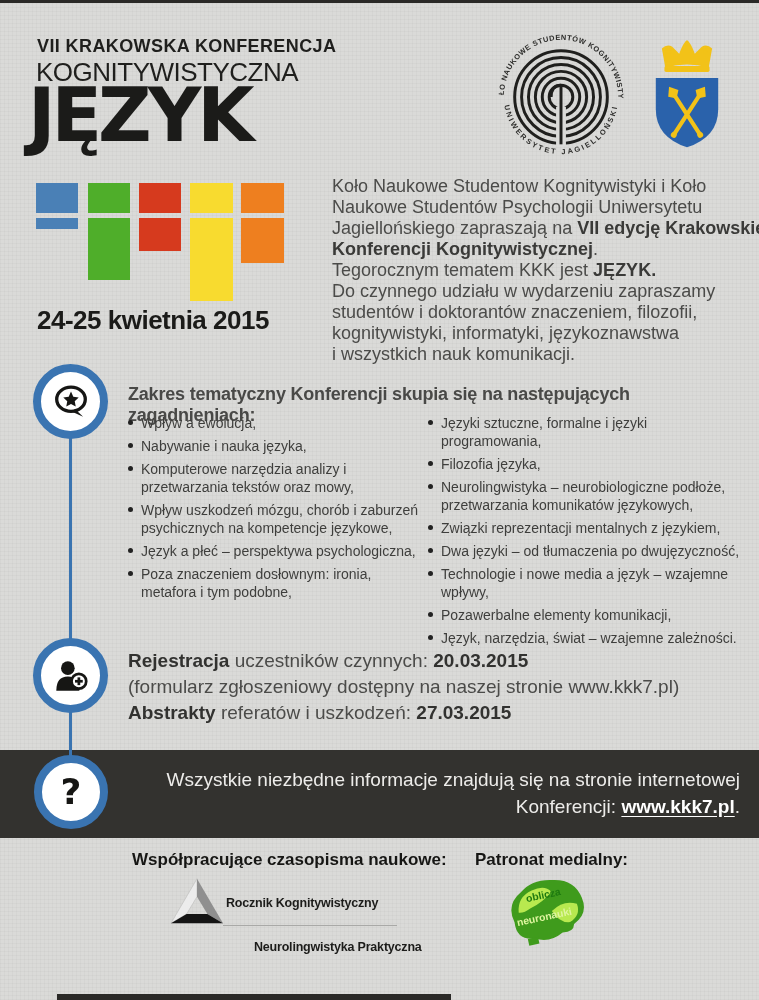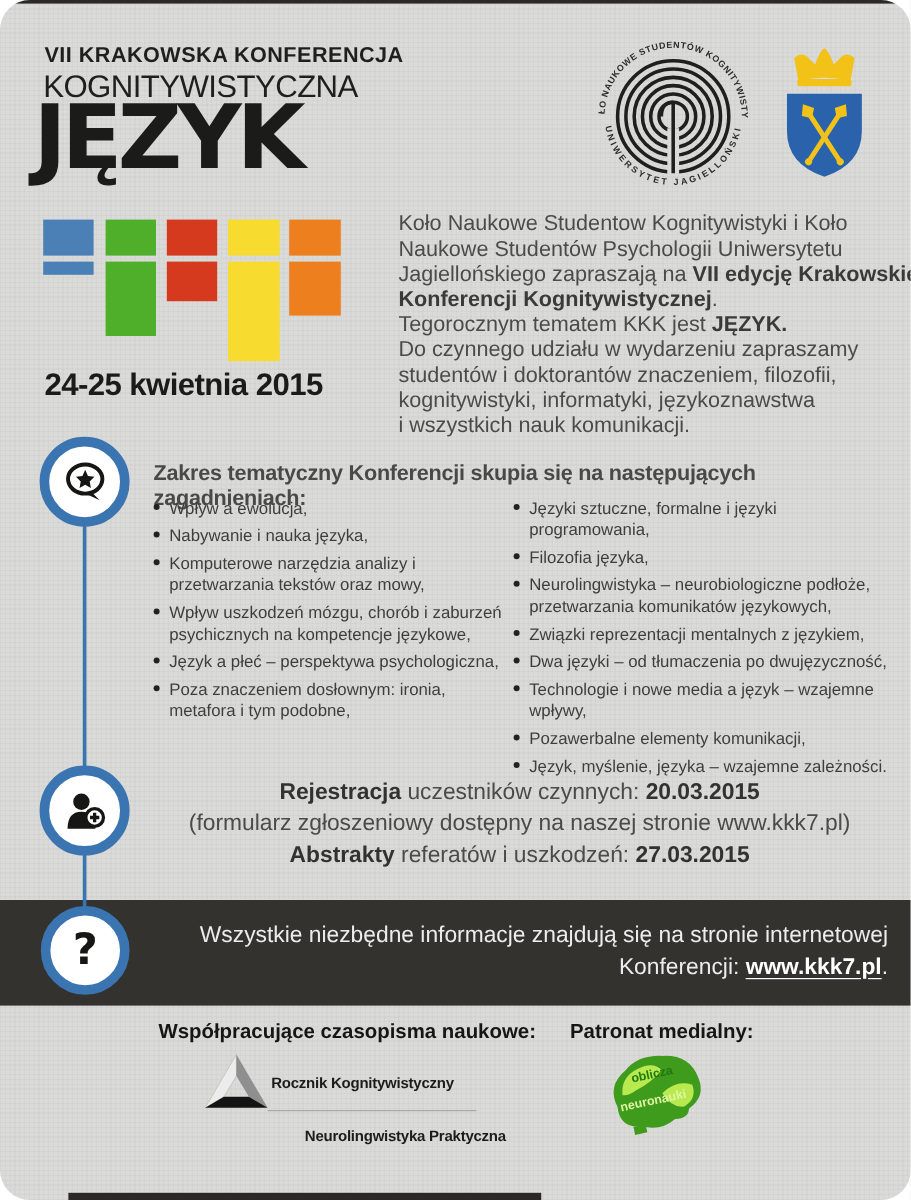--- a/index.html
+++ b/index.html
@@ -1,21 +1,21 @@
 <!DOCTYPE html>
 <html><head>
 <meta charset="utf-8">
 <style>
   html,body{margin:0;padding:0;}
   body{font-family:"Liberation Sans",sans-serif;}
   #poster{position:relative;width:759px;height:1000px;overflow:hidden;
     background:
       repeating-linear-gradient(0deg, rgba(0,0,0,0.022) 0 1px, transparent 1px 4px),
       repeating-linear-gradient(90deg, rgba(0,0,0,0.022) 0 1px, transparent 1px 4px),
-      #dadad8; border-radius: 25px;}
+      #dadad8;}
   .abs{position:absolute;}
   
   #top-strip{left:0;top:0;width:759px;height:3px;background:#2a2927;}
   #kicker1{left:37px;top:36px;font-size:18px;font-weight:700;color:#1f1f1d;letter-spacing:.4px;}
   #kicker2{left:36px;top:57px;font-size:26px;font-weight:400;color:#1f1f1d;letter-spacing:-0.5px;}
   #big-title{left:28px;top:72px;font-family:"DejaVu Sans",sans-serif;font-size:74px;font-weight:900;color:#1b1b19;letter-spacing:-4px;}
   #date{left:37px;top:305px;font-size:26px;font-weight:800;color:#1b1b19;letter-spacing:-0.5px;}
   
   .blk{position:absolute;}
   
@@ -26,21 +26,21 @@
   #timeline{left:69px;top:400px;width:3px;height:395px;background:#3a74b1;z-index:1;}
   .round-icon{position:absolute;z-index:2;border-radius:50%;background:#fff;border:8px solid #3a74b1;box-sizing:border-box;display:flex;align-items:center;justify-content:center;}
   
   #topics-heading{left:128px;top:384px;width:620px;font-size:18px;font-weight:700;color:#49494.7;color:#494947;letter-spacing:-0.2px;}
   .topic-list{position:absolute;margin:0;padding:0;list-style:none;font-size:14px;line-height:18px;color:#3e3e3c;}
   #topics-left{left:128px;top:414px;width:292px;}
   #topics-right{left:428px;top:414px;width:322px;}
   .topic-item{position:relative;padding-left:13px;margin-bottom:5px;}
   .dot{position:absolute;left:0;top:6px;width:5px;height:5px;border-radius:50%;background:#222;}
   
-  #registration{left:128px;top:648px;width:610px;font-size:19px;line-height:26px;color:#4b4b49;text-align:center;}
+  #registration{left:128px;top:648px;width:610px;font-size:19px;line-height:26px;color:#4b4b49;}
   #registration b{color:#323230;}
   
   #info-bar{left:0;top:750px;width:759px;height:88px;background:#33322f;z-index:0;}
   #info-text{left:128px;top:766px;width:612px;font-size:19px;line-height:27px;color:#edecea;text-align:right;}
   #info-text .url{font-weight:800;color:#fff;text-decoration:underline;text-underline-offset:3px;}
   
   #journals-heading{left:132px;top:850px;font-size:17px;font-weight:800;color:#161614;}
   #patronage-heading{left:475px;top:850px;font-size:17px;font-weight:800;color:#161614;}
   #journal1{left:226px;top:896px;font-size:12.5px;font-weight:700;color:#1c1c1a;letter-spacing:-0.2px;}
   #journal-divider{left:223px;top:925px;width:174px;height:1px;background:#a9a9a7;}
@@ -179,21 +179,21 @@
       <li class="topic-item"><span class="dot"></span><span>Neurolingwistyka – neurobiologiczne podłoże, przetwarzania komunikatów językowych,</span></li>
 
       <li class="topic-item"><span class="dot"></span><span>Związki reprezentacji mentalnych z językiem,</span></li>
 
       <li class="topic-item"><span class="dot"></span><span>Dwa języki – od tłumaczenia po dwujęzyczność,</span></li>
 
       <li class="topic-item"><span class="dot"></span><span>Technologie i nowe media a język – wzajemne wpływy,</span></li>
 
       <li class="topic-item"><span class="dot"></span><span>Pozawerbalne elementy komunikacji,</span></li>
 
-      <li class="topic-item"><span class="dot"></span><span>Język, myślenie, języka – wzajemne zależności.</span></li>
+      <li class="topic-item"><span class="dot"></span><span>Język, narzędzia, świat – wzajemne zależności.</span></li>
     </ul>
 
   <div class="round-icon" style="left:33px;top:638px;width:75px;height:75px;">
     <svg viewBox="0 0 40 40" width="42" height="42">
       <circle cx="17" cy="12.5" r="6.5" fill="#161614"></circle>
       <path d="M6,34 Q6,20.5 17,20.5 Q28,20.5 28,34 Z" fill="#161614"></path>
       <circle cx="27.5" cy="25" r="7" fill="#fff" stroke="#161614" stroke-width="2.6"></circle>
       <line x1="23.8" y1="25" x2="31.2" y2="25" stroke="#161614" stroke-width="2.6"></line>
       <line x1="27.5" y1="21.3" x2="27.5" y2="28.7" stroke="#161614" stroke-width="2.6"></line>
     </svg>

